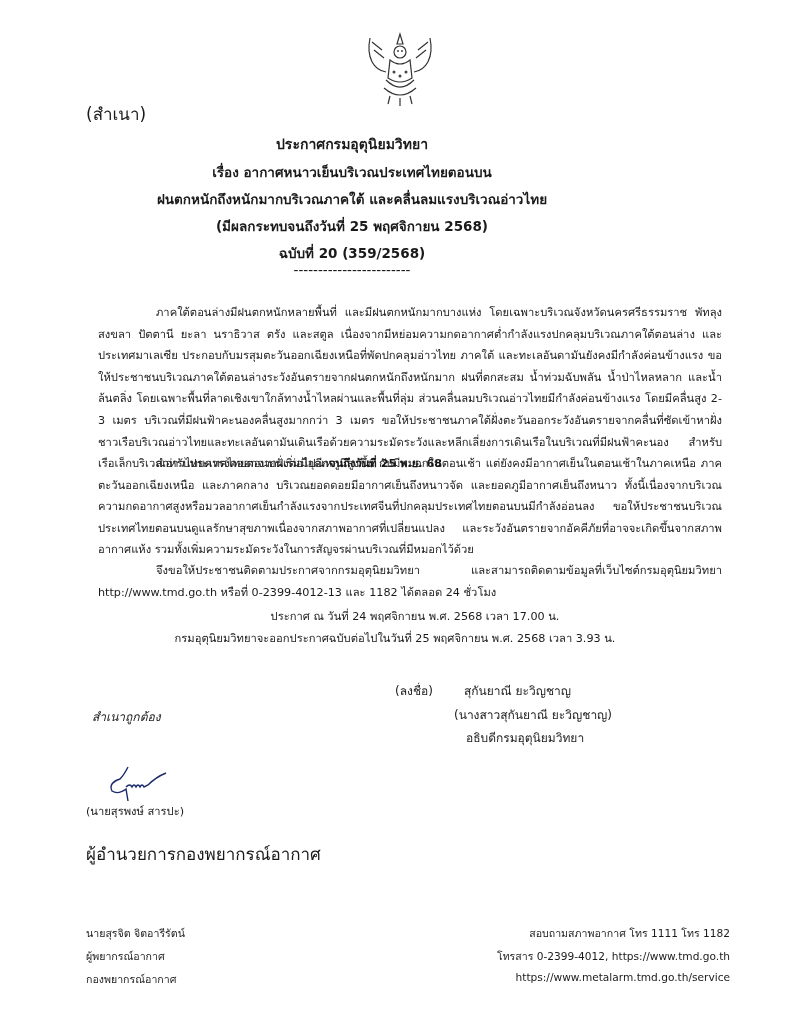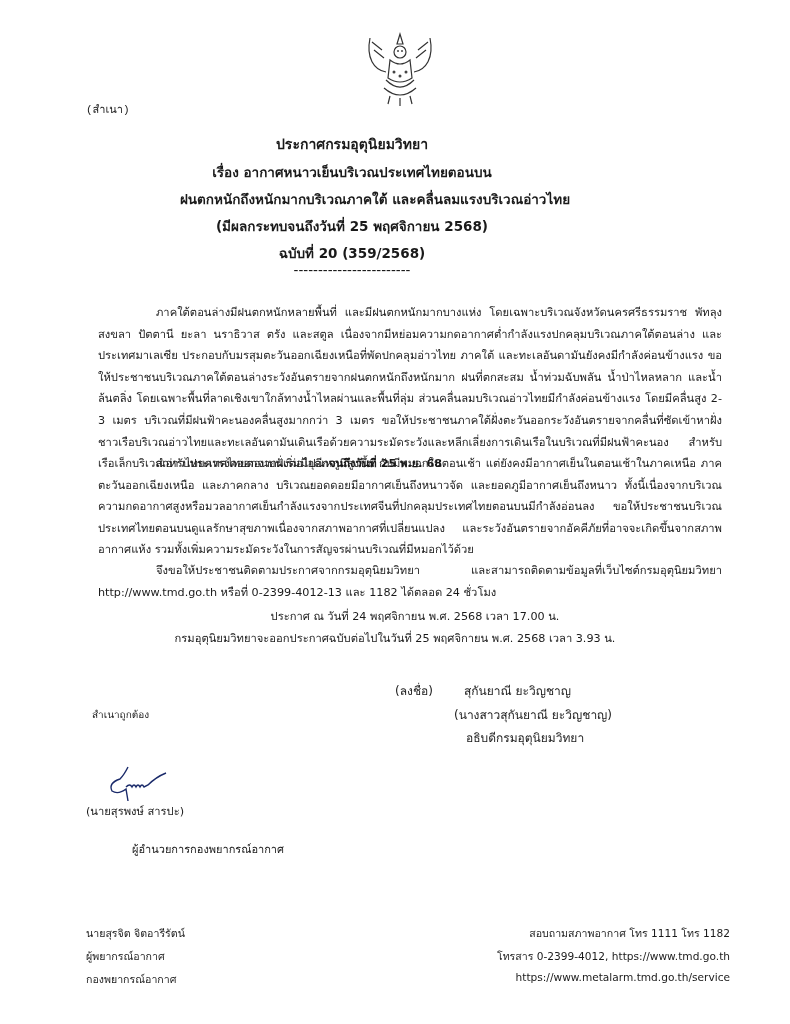--- a/index.html
+++ b/index.html
@@ -3,48 +3,48 @@
 <meta charset="utf-8">
 <style>
   html, body { margin: 0; padding: 0; background: #ffffff; }
   body {
     width: 790px; height: 1024px; position: relative; overflow: hidden;
     font-family: "DejaVu Sans", "Liberation Sans", sans-serif;
     color: #1a1a1a;
   }
   .abs { position: absolute; }
   .emblem { left: 360px; top: 28px; width: 80px; height: 80px; }
-  .copy-mark { left: 86px; top: 100px; font-size: 11px; font-family: Liberation Mono, monospace; }
+  .copy-mark { left: 86px; top: 100px; font-size: 17px; }
   .header { left: 0; width: 704px; text-align: center; font-weight: bold; font-size: 13.5px; }
   .h1 { top: 133px; font-size: 14px; }
   .h2 { top: 161px; }
-  .h3 { top: 188px; padding-left: 23px; }
+  .h3 { top: 188px; }
   .h4 { top: 215px; }
   .h5 { top: 242px; }
   .sep { top: 262px; font-weight: normal; letter-spacing: 0; }
   .para {
     left: 86px; width: 624px; font-size: 11.2px; line-height: 21.6px;
     text-align: justify; text-align-last: left; margin: 12px;
   }
   .para .indent { display: inline-block; width: 58px; }
   .p1 { top: 290px; }
   .p2 { top: 441px; }
   .p3 { top: 548px; }
   .center-line { left: 0; width: 790px; text-align: center; font-size: 11.2px; }
   .c1 { top: 607px; padding-left: 20px; }
   .c2 { top: 629px; }
   .sig { font-size: 12px; }
   .sig-label { left: 395px; top: 681px; }
   .sig-name { left: 464px; top: 681px; }
   .sig-full { left: 454px; top: 705px; }
   .sig-title { left: 466px; top: 728px; }
-  .certify { left: 92px; top: 707px; font-size: 10px; }
+  .certify { left: 92px; top: 707px; font-size: 12px; font-style: italic; }
   .sig-scribble { left: 100px; top: 765px; width: 80px; height: 38px; }
   .certifier { left: 86px; top: 802px; font-size: 11.2px; }
-  .certifier-title { left: 86px; top: 840px; font-size: 11px; margin-left: 46px; }
+  .certifier-title { left: 86px; top: 840px; font-size: 17px; }
   .footer-left { left: 86px; font-size: 10.6px; }
   .fl1 { top: 925px; } .fl2 { top: 948px; } .fl3 { top: 971px; }
   .footer-right { right: 60px; text-align: right; font-size: 10.6px; }
   .fr1 { top: 925px; } .fr2 { top: 948px; } .fr3 { top: 971px; }
   b.bold { font-weight: bold; }
 </style>
 </head>
 <body>
 
 <svg class="abs emblem" viewBox="0 0 80 80">

